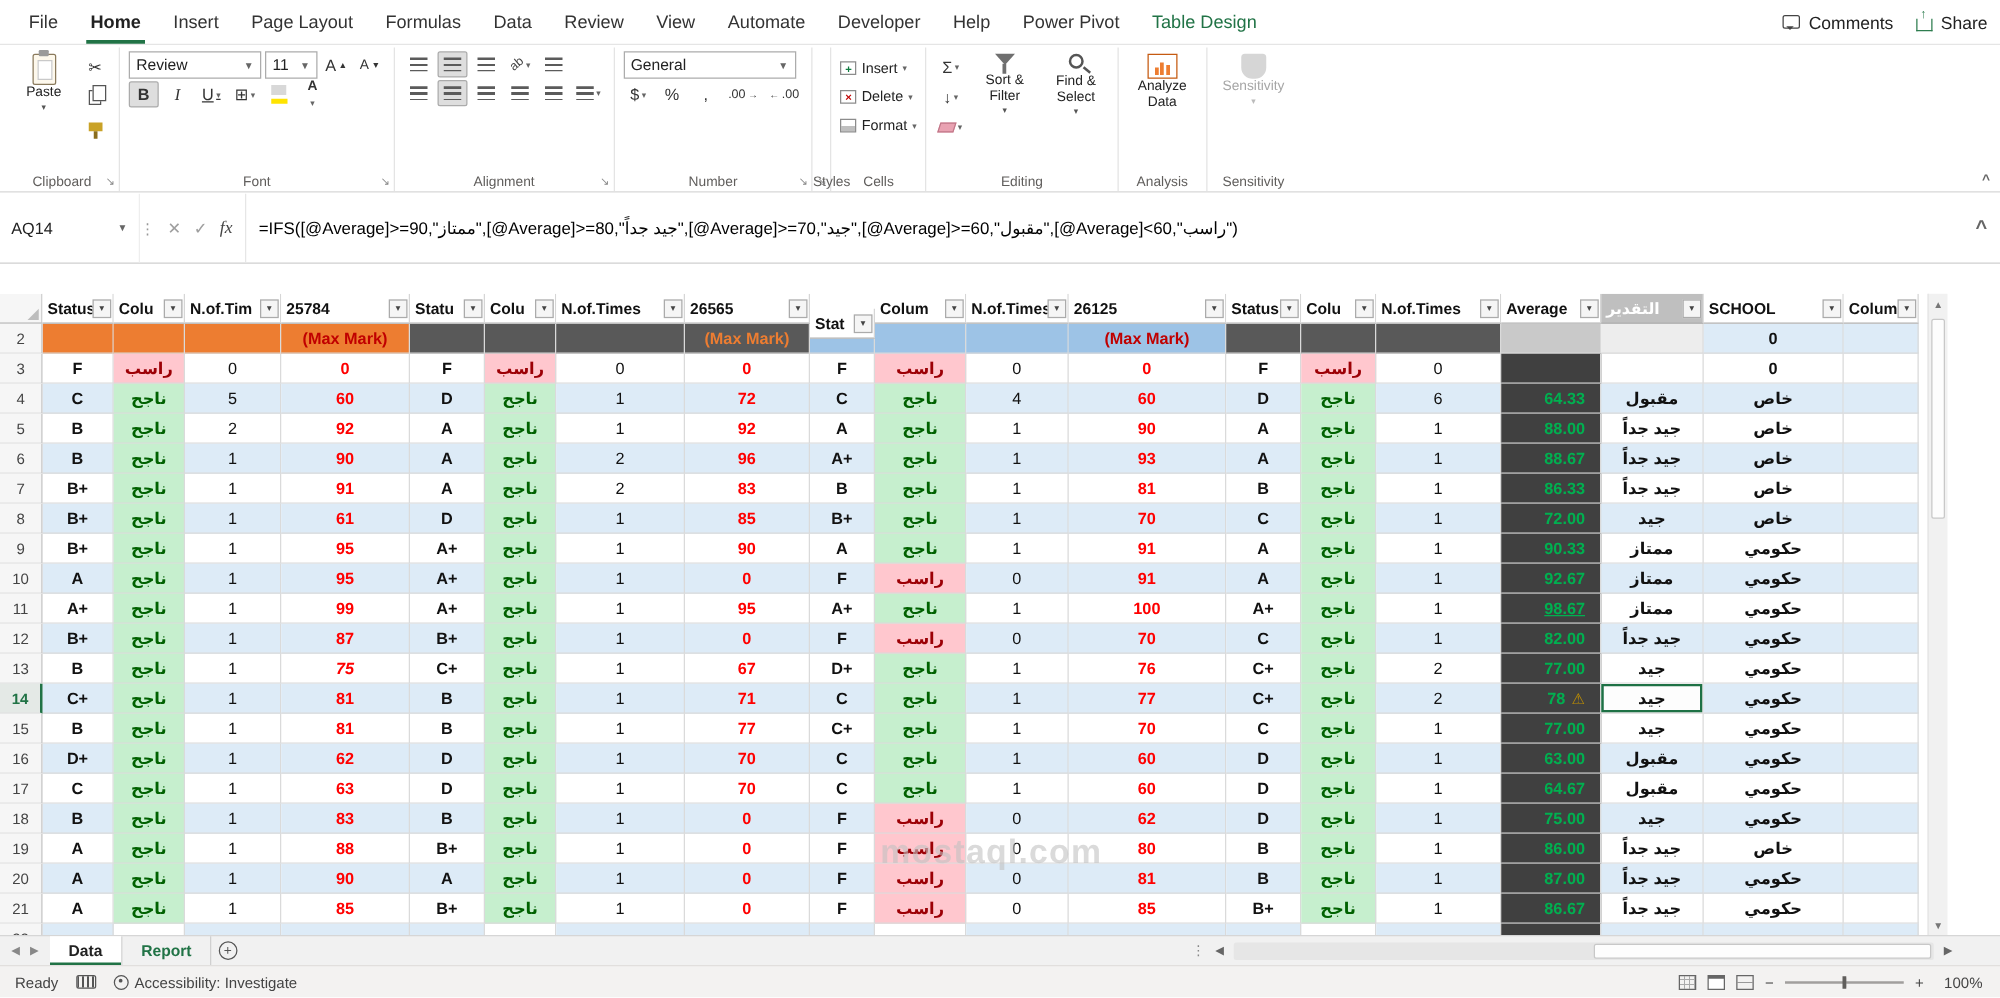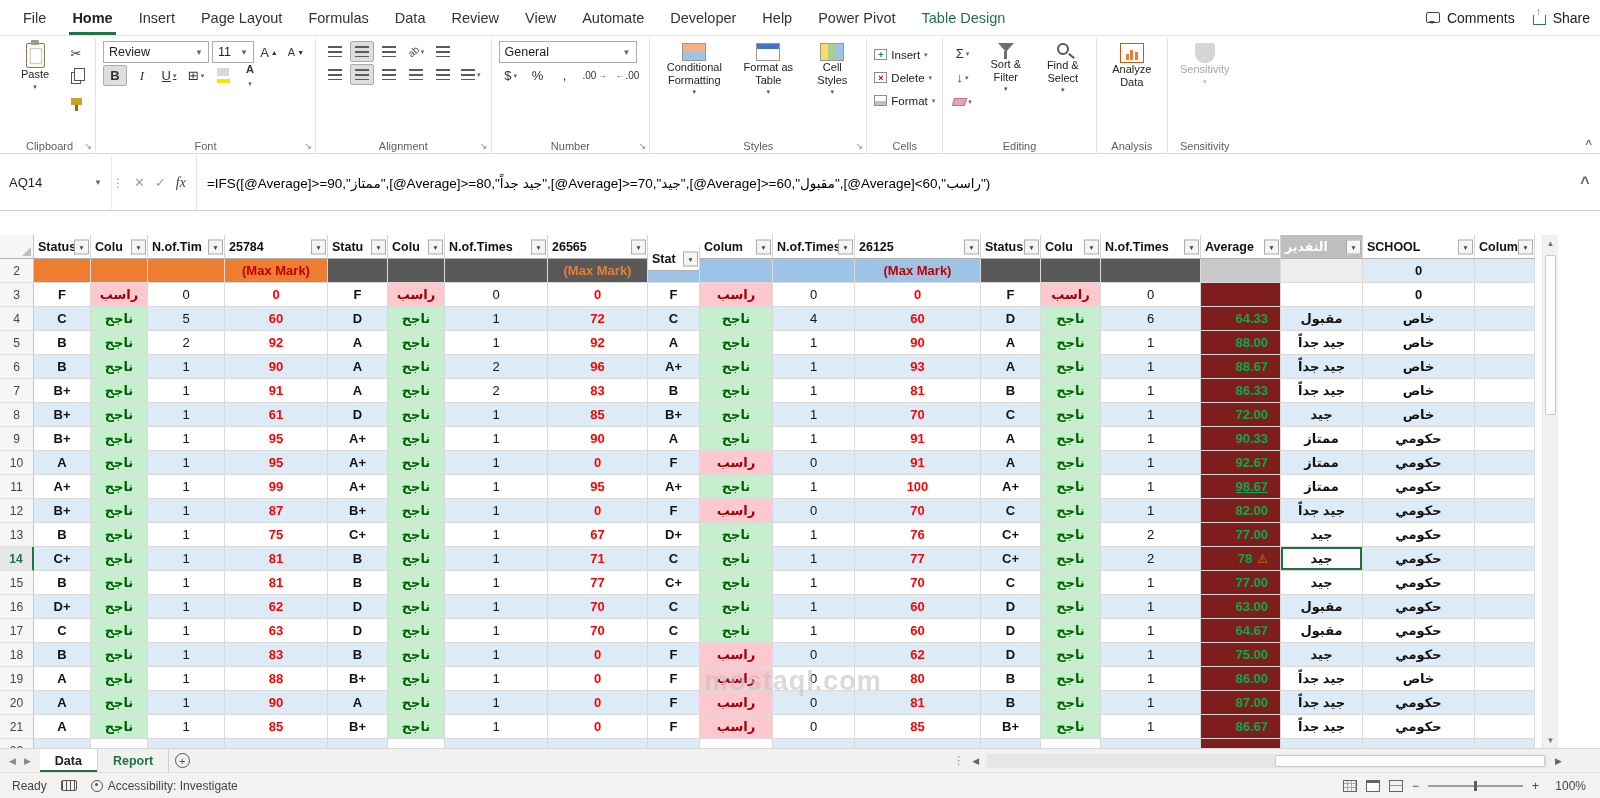--- a/index.html
+++ b/index.html
@@ -97,21 +97,21 @@
   .hcell .flt{position:absolute;right:1px;top:50%;transform:translateY(-50%);width:15px;height:15px;border:1px solid #ababab;
     background:#f5f5f5;display:flex;align-items:center;justify-content:center;font-size:6.5px;color:#444;}
   .hcell.gray{background:#bfbfbf;color:#fff;}
   .dcell{display:flex;align-items:center;justify-content:center;border-right:1px solid #dadada;border-bottom:1px solid #dadada;
     font-size:13px;color:#111;overflow:hidden;white-space:nowrap;}
   .band{background:#ddebf7;}
   .pass{background:#c6efce;color:#006100;font-weight:700;}
   .fail{background:#ffc7ce;color:#9c0006;font-weight:700;}
   .letter{font-weight:700;}
   .score{color:#ff0000;font-weight:700;}
-  .avg{background:#7f1d1d;color:#00b050;font-weight:700;justify-content:flex-end;padding-right:12px;}
+  .avg{background:#404040;color:#00b050;font-weight:700;justify-content:flex-end;padding-right:12px;}
   .gar,.school{font-weight:700;}
   .r2o{background:#ed7d31;}
   .r2d{background:#595959;}
   .r2b{background:#9dc3e6;}
   .r2g{background:#c9c9c9;}
   .r2l{background:#ededed;}
   .mm1{color:#c00000;font-weight:700;}
   .mm2{color:#ed7d31;font-weight:700;}
   .mm3{color:#c00000;font-weight:700;}
   .active-cell{box-shadow:inset 0 0 0 2px #1e7145;background:#fdfdfd;}
@@ -334,37 +334,20 @@
       <div class="sbtn num-small">
           <span style="font-size:8px">←</span>
           <span>.00</span>
         </div>
     </div>
     <div class="rgroup-label">Number</div>
     <span class="launcher">↘</span>
   </div>
 
   <div class="rgroup">
-    <div class="rcontent">
-      <div class="bigbtn" style="width:74px">
-        <span class="ic-cf"></span>
-        <span class="bl">Conditional Formatting</span>
-        <span class="caret">▾</span>
-      </div>
-      <div class="bigbtn" style="width:64px">
-        <span class="ic-fat"></span>
-        <span class="bl">Format as Table</span>
-        <span class="caret">▾</span>
-      </div>
-      <div class="bigbtn" style="width:54px">
-        <span class="ic-cs"></span>
-        <span class="bl">Cell Styles</span>
-        <span class="caret">▾</span>
-      </div>
-    </div>
     <div class="rgroup-label">Styles</div>
     <span class="launcher">↘</span>
   </div>
 
   <div class="rgroup">
     <div style="display:flex;flex-direction:column;gap:2px;padding-top:4px">
       <div class="cellrow">
         <span class="ic-cell ins">+</span>
         <span>Insert</span>
           <span class="caret" style="font-size:7px;color:#666">▾</span>
@@ -1201,21 +1184,21 @@
         <div class="rowhdr">13</div>
         <div class="dcell letter" style="width: 57px; min-width: 57px;">
           <span>B</span>
         </div>
         <div class="dcell pass" style="width: 57px; min-width: 57px;">
           <span>ناجح</span>
         </div>
         <div class="dcell" style="width: 77px; min-width: 77px;">
           <span>1</span>
         </div>
-        <div class="dcell score" style="width: 103px; min-width: 103px;">
+        <div class="dcell score" style="width: 103px; min-width: 103px; font-style: italic;">
           <span>75</span>
         </div>
         <div class="dcell letter" style="width: 60px; min-width: 60px;">
           <span>C+</span>
         </div>
         <div class="dcell pass" style="width: 57px; min-width: 57px;">
           <span>ناجح</span>
         </div>
         <div class="dcell" style="width: 103px; min-width: 103px;">
           <span>1</span>

